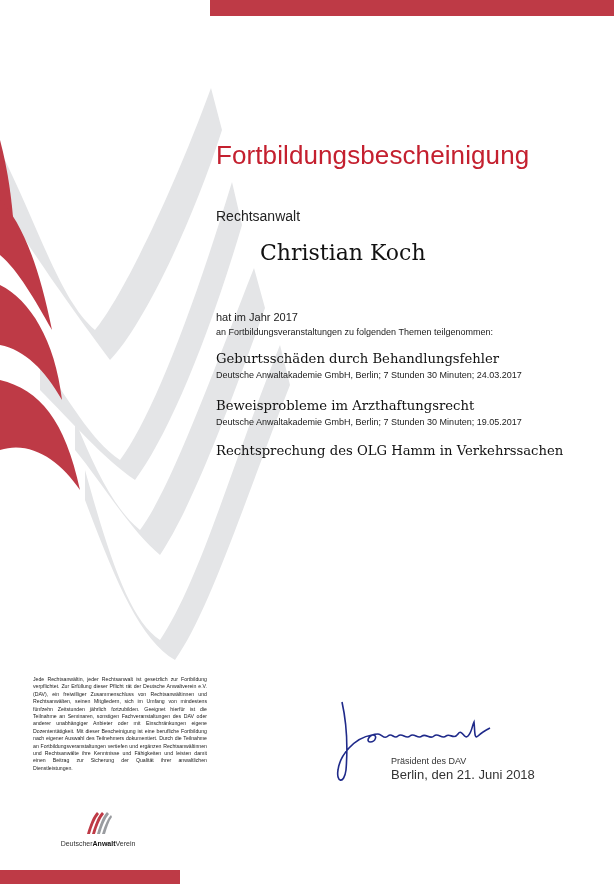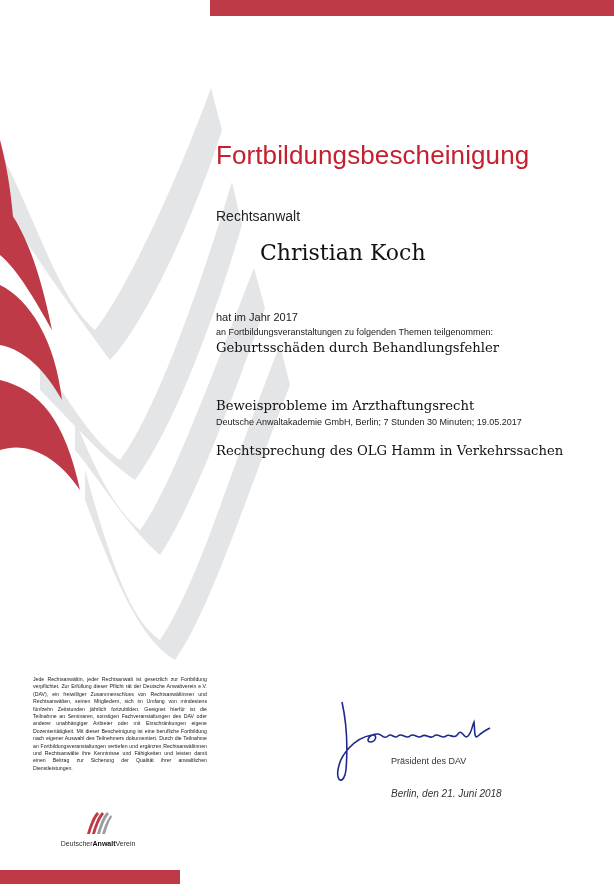--- a/index.html
+++ b/index.html
@@ -14,21 +14,21 @@
   .intro2 { position: absolute; left: 216px; top: 327px; font-size: 9px; color: #222; white-space: nowrap; }
   .course { position: absolute; left: 216px; white-space: nowrap; }
   .course .ct { font-family: "DejaVu Serif", serif; font-size: 13.2px; color: #111; display: block; }
   .course .cd { font-size: 9px; color: #222; display: block; margin-top: 4px; }
   .fine { position: absolute; left: 33px; top: 676px; width: 174px; font-size: 5.2px; line-height: 7.4px; color: #222; text-align: justify; }
   .logo { position: absolute; left: 48px; top: 810px; width: 100px; text-align: center; }
   .logo-text { font-size: 7px; color: #333; white-space: nowrap; }
   .logo-text b { color: #111; }
   .sig-block { position: absolute; left: 332px; top: 700px; width: 200px; height: 90px; }
   .sig-role { position: absolute; left: 391px; top: 756px; font-size: 9px; color: #333; }
-  .sig-place { position: absolute; left: 391px; top: 788px; font-size: 10px; color: #333; font-style: italic; }
+  .sig-place { position: absolute; left: 391px; top: 767px; font-size: 13px; color: #333; }
 </style>
 </head>
 <body>
 
 <div class="top-band"></div>
 
 <svg class="deco" viewBox="0 0 614 884">
 
   <g fill="#e4e5e7">
     <path d="M0 150 C40 230, 60 300, 95 330 C120 300, 170 200, 211 88 L222 130 C190 230, 140 330, 110 360 C80 320, 30 250, 0 200 Z"></path>
@@ -44,22 +44,23 @@
     <path d="M0 380 C40 390, 65 420, 80 490 C60 460, 30 440, 0 450 Z"></path>
   </g>
 </svg>
 
 <div class="title">Fortbildungsbescheinigung</div>
 <div class="role">Rechtsanwalt</div>
 <div class="name">Christian Koch</div>
 <div class="intro1">hat im Jahr 2017</div>
 <div class="intro2">an Fortbildungsveranstaltungen zu folgenden Themen teilgenommen:</div>
 
-<div class="course" style="top:340px;">
+<div class="course" style="top:351px;">
   <span class="ct">Geburtsschäden durch Behandlungsfehler</span>
+  <span class="cd">Deutsche Anwaltakademie GmbH, Berlin; 7 Stunden 30 Minuten; 24.03.2017</span>
 </div>
 <div class="course" style="top:398px;">
   <span class="ct">Beweisprobleme im Arzthaftungsrecht</span>
   <span class="cd">Deutsche Anwaltakademie GmbH, Berlin; 7 Stunden 30 Minuten; 19.05.2017</span>
 </div>
 <div class="course" style="top:443px;">
   <span class="ct">Rechtsprechung des OLG Hamm in Verkehrssachen</span>
 </div>
 
 <div class="fine">Jede Rechtsanwältin, jeder Rechtsanwalt ist gesetzlich zur Fortbildung verpflichtet. Zur Erfüllung dieser Pflicht rät der Deutsche Anwaltverein e.V. (DAV), ein freiwilliger Zusammenschluss von Rechtsanwältinnen und Rechtsanwälten, seinen Mitgliedern, sich im Umfang von mindestens fünfzehn Zeitstunden jährlich fortzubilden. Geeignet hierfür ist die Teilnahme an Seminaren, sonstigen Fachveranstaltungen des DAV oder anderer unabhängiger Anbieter oder mit Einschränkungen eigene Dozententätigkeit. Mit dieser Bescheinigung ist eine berufliche Fortbildung nach eigener Auswahl des Teilnehmers dokumentiert. Durch die Teilnahme an Fortbildungsveranstaltungen vertiefen und ergänzen Rechtsanwältinnen und Rechtsanwälte ihre Kenntnisse und Fähigkeiten und leisten damit einen Beitrag zur Sicherung der Qualität ihrer anwaltlichen Dienstleistungen.</div>

